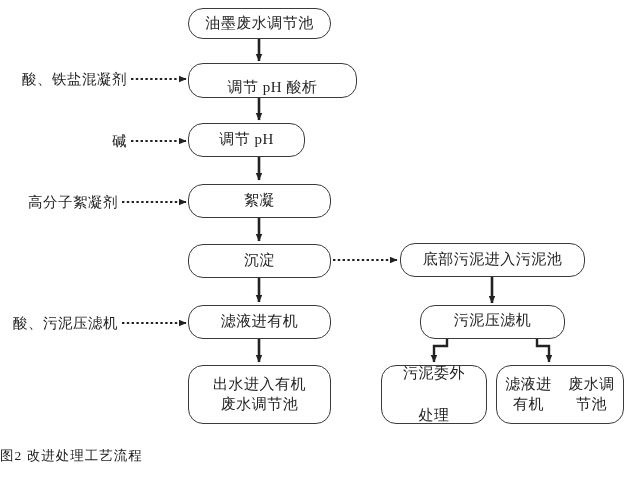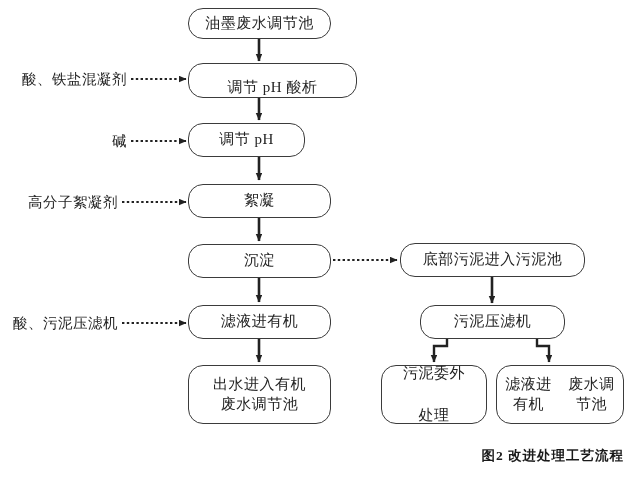--- a/index.html
+++ b/index.html
@@ -54,23 +54,23 @@
     white-space: nowrap;
     text-align: right;
     z-index: 3;
   }
 
   .caption {
     position: absolute;
     left: 0;
     top: 447px;
     width: 624px;
-    text-align: right;
+    text-align: left;
     font-size: 13.5px;
-    font-weight: bold;
+    font-weight: normal;
     letter-spacing: 1px;
     color: #1a1a1a;
     z-index: 3;
   }
 </style>
 </head>
 <body>
 
 <svg id="flow-canvas" viewBox="0 0 624 479" xmlns="http://www.w3.org/2000/svg">
   <defs>
@@ -132,21 +132,21 @@
 
 <div class="node" style="left:188px; top:365px; width:143px; height:59px; flex-direction:column;">
   <span>出水进入有机</span>
   <span>废水调节池</span>
 </div>
 
 <div class="node" style="left:400px; top:243px; width:185px; height:34px;">
   <span>底部污泥进入污泥池</span>
 </div>
 
-<div class="node" style="left:420px; top:305px; width:145px; height:34px;">
+<div class="node" style="left:420px; top:305px; width:145px; height:34px;font-family:Liberation Mono, monospace;">
   <span>污泥压滤机</span>
 </div>
 
 <div class="node" style="left:381px; top:365px; width:106px; height:59px; flex-direction:column;gap:23px;">
   <span>污泥委外</span>
   <span>处理</span>
 </div>
 
 <div class="node" style="left:496px; top:365px; width:128px; height:59px; flex-direction:row;justify-content:center;">
   <span>滤液进有机</span>

